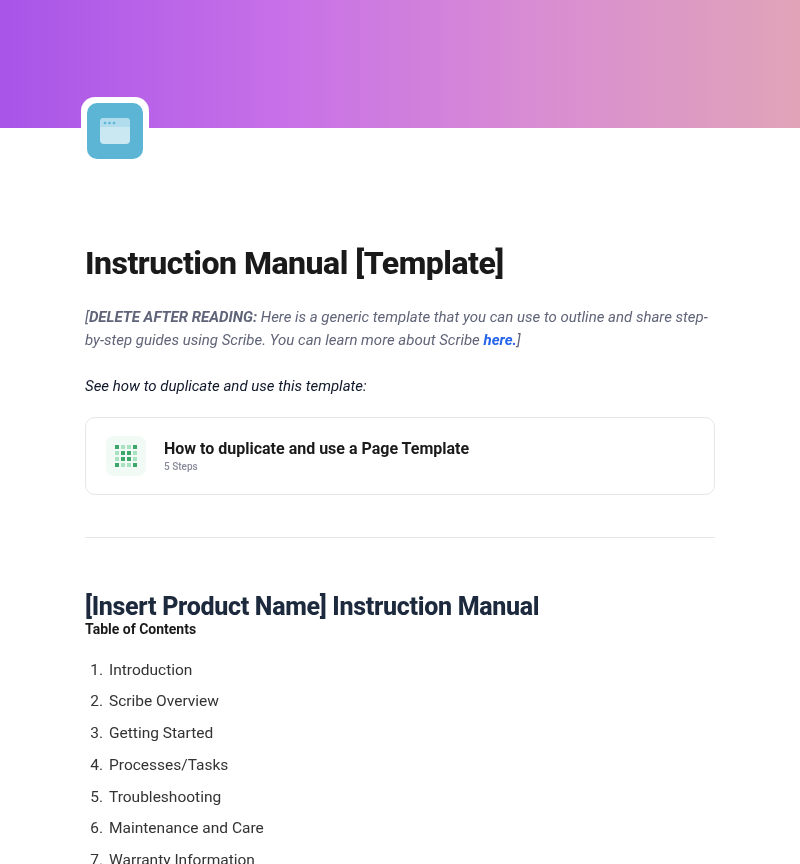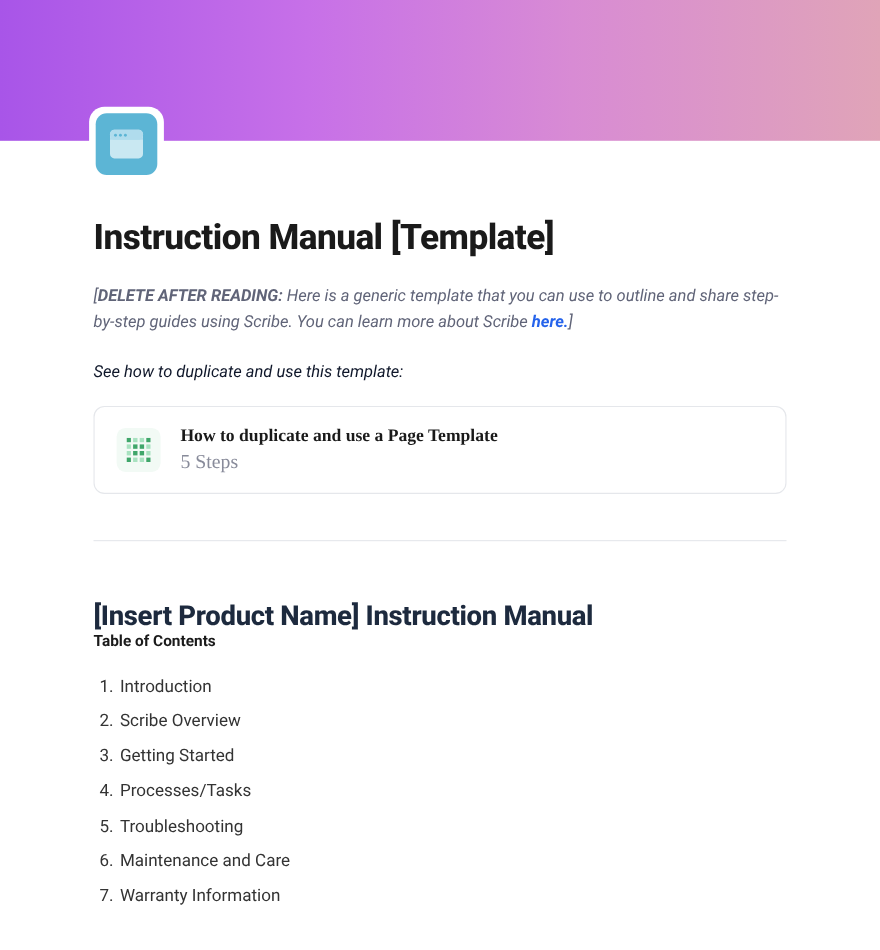--- a/index.html
+++ b/index.html
@@ -45,21 +45,21 @@
       justify-content: center;
     }
     .page-icon svg {
       width: 32px;
       height: 28px;
     }
     .main-title {
       font-size: 32px;
       font-weight: 800;
       color: #1a1a1a;
-      padding-top: 68px;
+      padding-top: 116px;
       letter-spacing: -0.5px;
     }
     .delete-note {
       margin-top: 24px;
       font-size: 15px;
       color: #606478;
       font-style: italic;
       line-height: 1.55;
     }
     .delete-note .bold-bracket {
@@ -105,30 +105,29 @@
       justify-content: center;
       flex-shrink: 0;
     }
     .template-card-icon svg {
       width: 22px;
       height: 22px;
     }
     .template-card-text {
       display: flex;
       flex-direction: column;
-      font-family: Liberation Serif, serif;
     }
     .template-card-title {
       font-size: 16px;
       font-weight: 700;
       color: #1a1a1a;
       margin-bottom: 3px;
     }
     .template-card-steps {
-      font-size: 18px;
+      font-size: 10px;
       color: #888b9a;
       font-weight: 500;
     }
     .divider {
       border: none;
       border-top: 1px solid #e5e7eb;
       margin: 42px 0 54px 0;
     }
     .section-heading {
       font-size: 25px;

